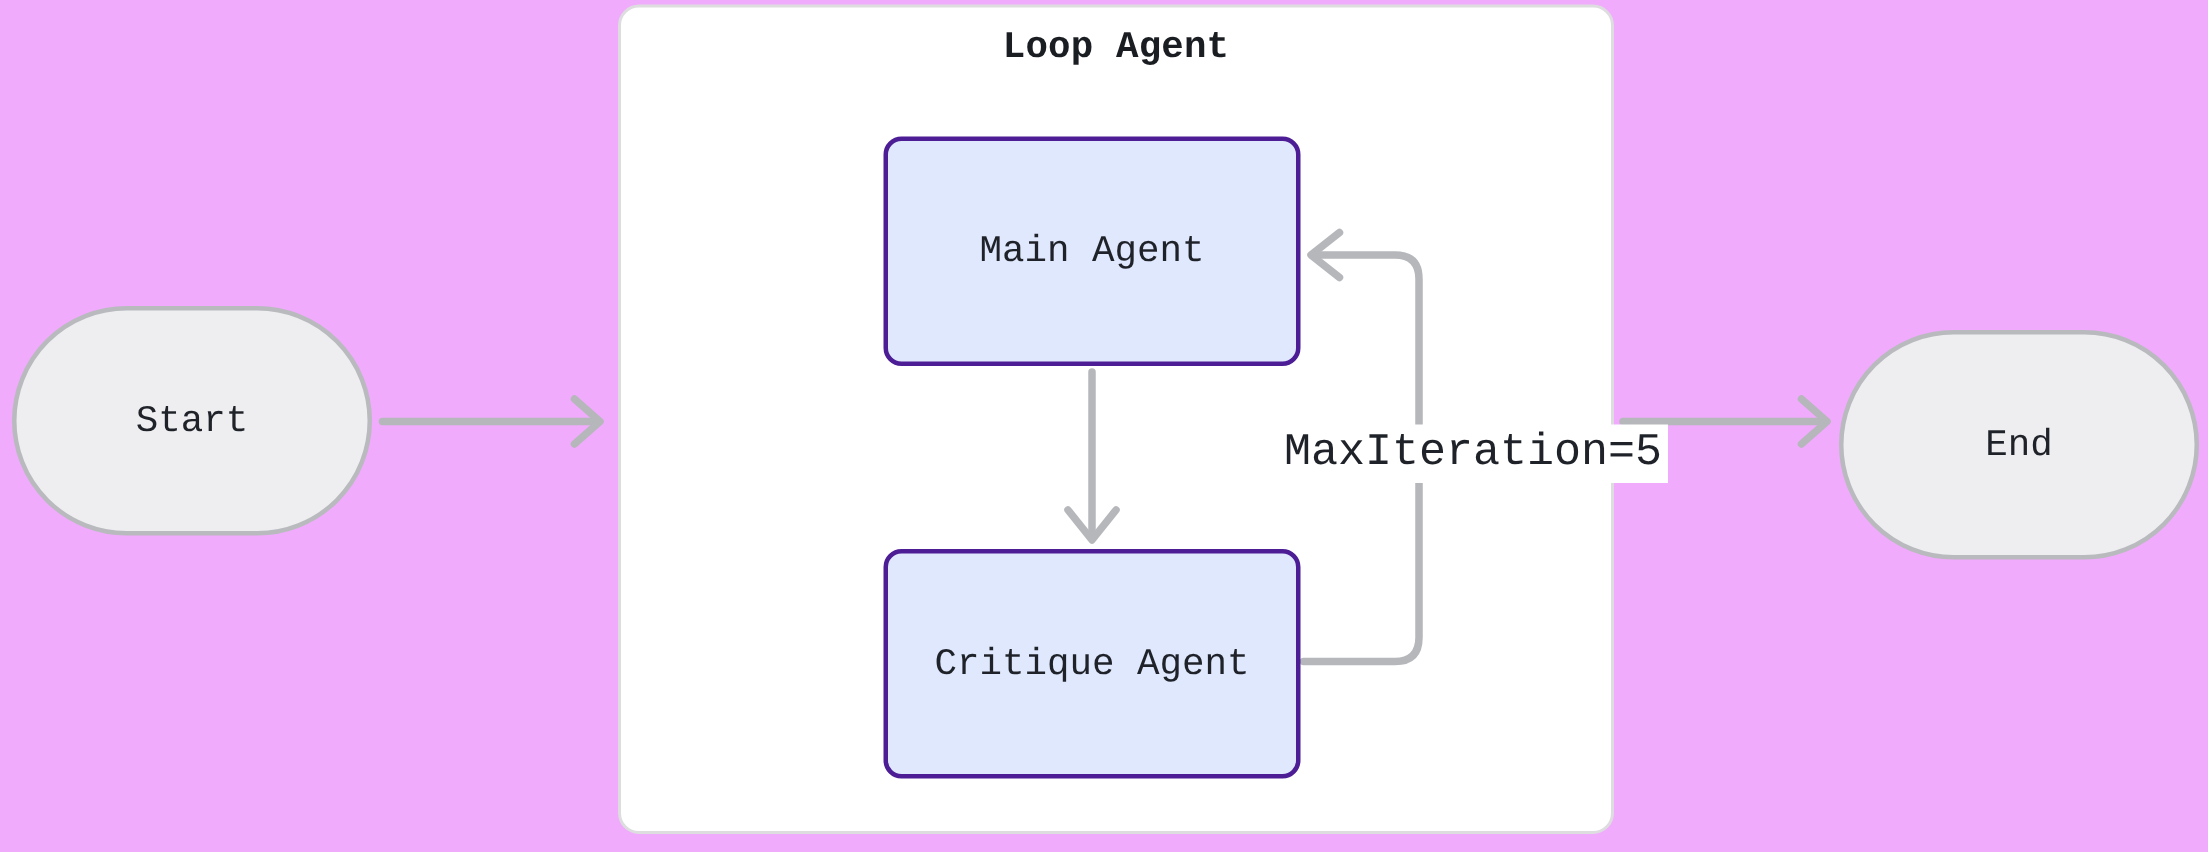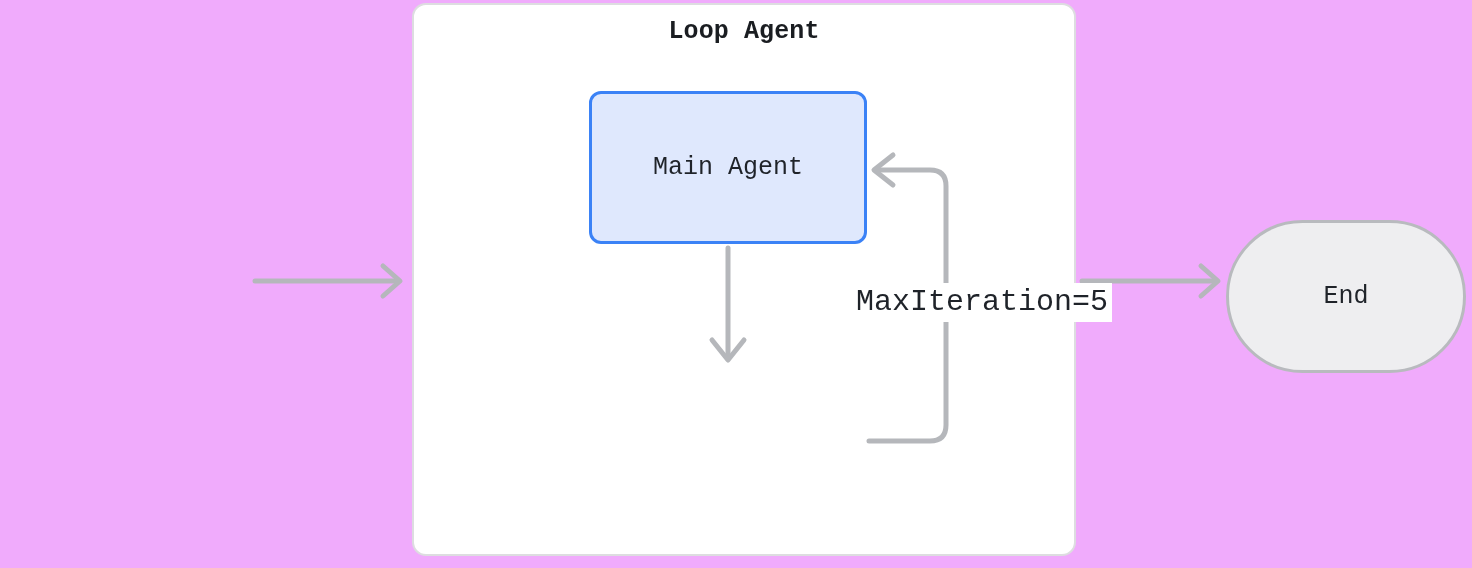--- a/index.html
+++ b/index.html
@@ -38,21 +38,21 @@
     color: #1a1d21;
     letter-spacing: 0.1px;
   }
   
   .agent-box {
     position: absolute;
     box-sizing: border-box;
     width: 278px;
     height: 153px;
     background: #dfe8fd;
-    border: 3px solid #3b82f6;
+    border: 3px solid #4c1d95;
     border-radius: 12px;
     display: flex;
     align-items: center;
     justify-content: center;
   }
   .agent-box .agent-label {
     font-size: 25px;
     color: #1f2329;
     line-height: 1;
   }
@@ -128,25 +128,31 @@
         <path d="M 893 155 L 874 170 L 893 185"></path>
       </g>
 
       <g>
         <path d="M 1082 281 L 1216 281"></path>
         <path d="M 1201 266 L 1218 281 L 1201 296"></path>
       </g>
     </g>
   </svg>
 
+  <div class="pill" id="start-node">
+    <span class="pill-label">Start</span>
+  </div>
 
   <div class="agent-box" id="main-agent">
     <span class="agent-label">Main Agent</span>
   </div>
 
+  <div class="agent-box" id="critique-agent">
+    <span class="agent-label">Critique Agent</span>
+  </div>
 
   <div class="pill" id="end-node">
     <span class="pill-label">End</span>
   </div>
 
   <div class="edge-label">MaxIteration=5</div>
 
 </div>
 
 </body></html>

